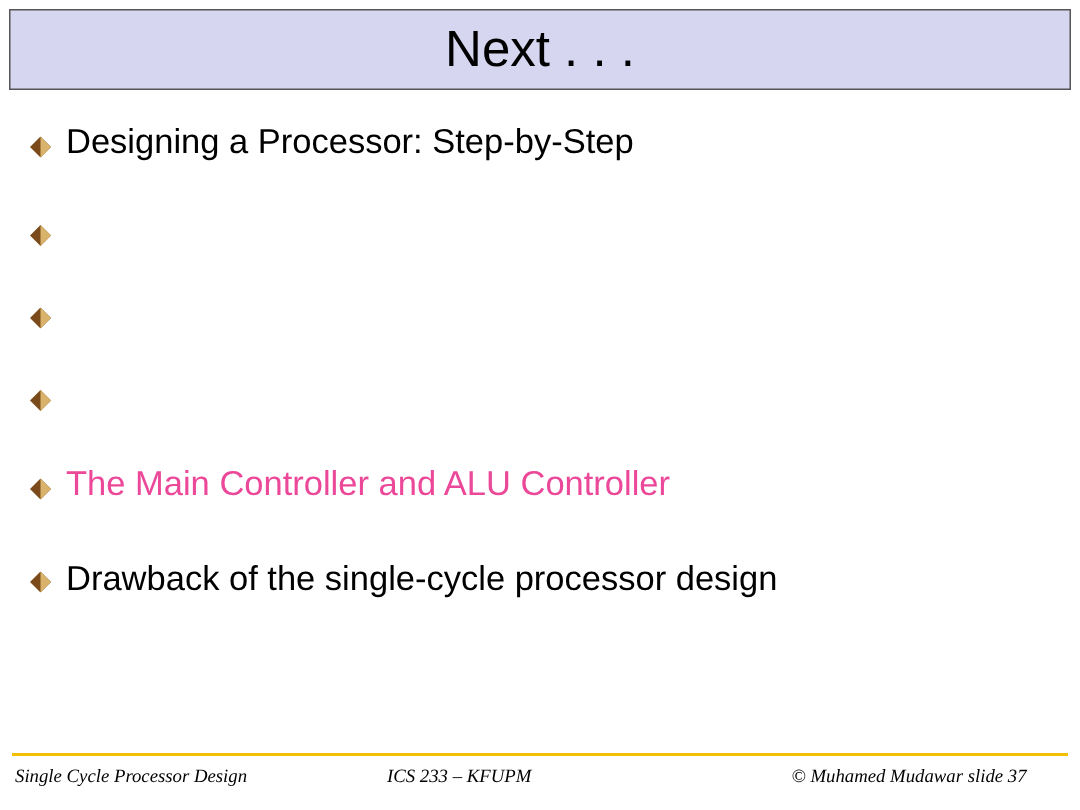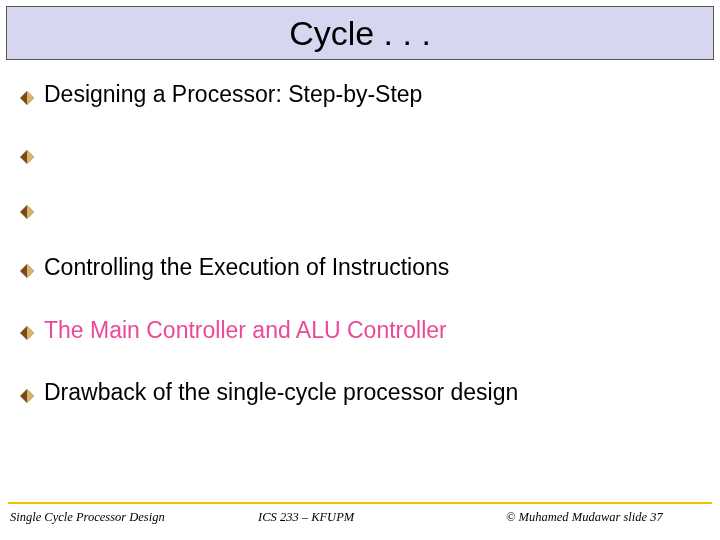--- a/index.html
+++ b/index.html
@@ -62,35 +62,35 @@
     justify-content: space-between;
     padding: 0 14px 0 10px;
     font-family: "Times New Roman", Times, serif;
     font-style: italic;
     font-size: 12.5px;
     color: #000;
     gap: 48px;
   }
   .footer .left { text-align: left; min-width: 200px; }
   .footer .center { flex: 1; }
-  .footer .right { text-align: left; min-width: 200px; white-space: nowrap; }
+  .footer .right { text-align: center; min-width: 200px; white-space: nowrap; }
   .footer-rule {
     position: absolute;
     left: 8px;
     right: 8px;
     bottom: 36px;
     height: 2px;
     background: #f2c000;
   }
 </style>
 </head>
 <body>
 
 <div class="title-bar">
-  <span class="title-text">Cycle . . .</span>
+  <span class="title-text">Next . . .</span>
 </div>
 
 <div class="content">
   <div class="bullet-row">
     <span class="diamond">
       <svg width="14" height="14" viewBox="0 0 14 14">
           <polygon points="7,0 14,7 7,14 0,7" fill="#7a4a1a"></polygon>
           <polygon points="7,0 14,7 7,14" fill="#d9b36b"></polygon>
         </svg>
     </span>
@@ -112,21 +112,20 @@
         </svg>
     </span>
   </div>
   <div class="bullet-row">
     <span class="diamond">
       <svg width="14" height="14" viewBox="0 0 14 14">
           <polygon points="7,0 14,7 7,14 0,7" fill="#7a4a1a"></polygon>
           <polygon points="7,0 14,7 7,14" fill="#d9b36b"></polygon>
         </svg>
     </span>
-    <span class="bullet-text">Controlling the Execution of Instructions</span>
   </div>
   <div class="bullet-row highlight">
     <span class="diamond">
       <svg width="14" height="14" viewBox="0 0 14 14">
           <polygon points="7,0 14,7 7,14 0,7" fill="#7a4a1a"></polygon>
           <polygon points="7,0 14,7 7,14" fill="#d9b36b"></polygon>
         </svg>
     </span>
     <span class="bullet-text">The Main Controller and ALU Controller</span>
   </div>

